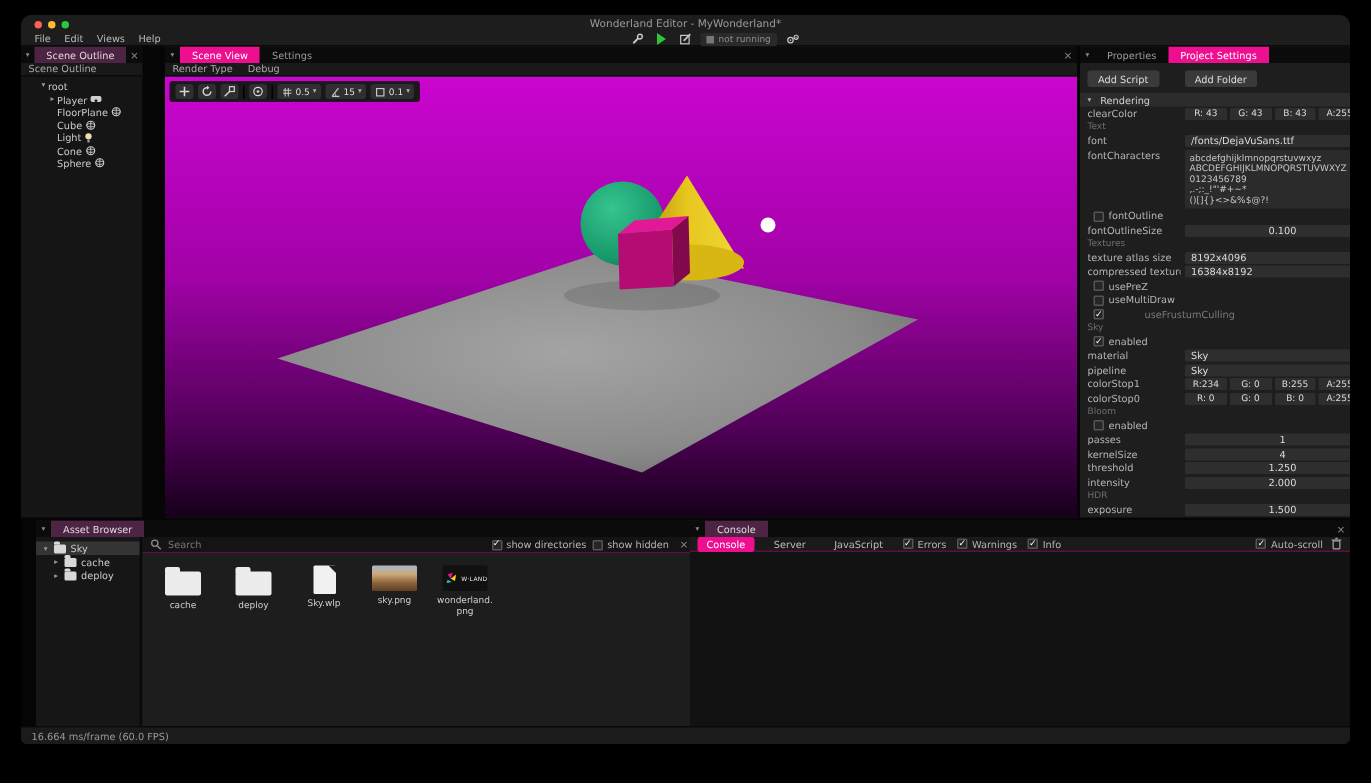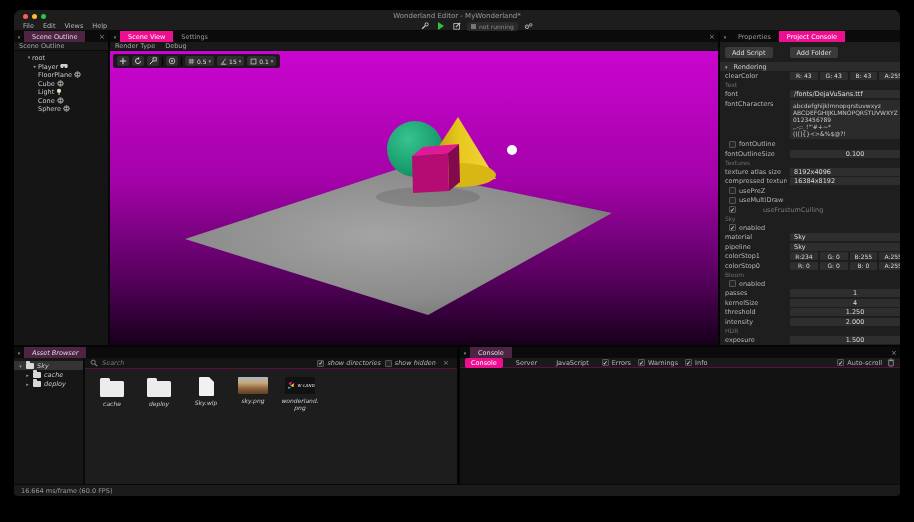--- a/index.html
+++ b/index.html
@@ -16,24 +16,24 @@
   .run-toolbar { position:absolute; left:405px; top:-3px; height:14px; display:flex; align-items:center; gap:5px; }
   .rt-btn { display:flex; align-items:center; justify-content:center; width:11px; height:10px; border-radius:2px; }
   .play-tri { width:0; height:0; border-left:6px solid #2fc43c; border-top:4px solid transparent; border-bottom:4px solid transparent; }
   .stop-chip { display:flex; align-items:center; gap:3px; background:#2a2a2a; border-radius:2px; padding:1px 4px; }
   .stop-sq { width:5px; height:5px; background:#777; }
   .run-status { font-size:6px; color:#8d8d8d; }
 
   
   .ws { position:absolute; top:21px; left:0; right:0; bottom:12px; background:#050505; }
   .panel { position:absolute; background:#1c1c1c; overflow:hidden; }
-  .left-panel   { left:0;   top:0;     width:94px;  height:314px; background:#151515; }
+  .left-panel   { left:0;   top:0;     width:81px;  height:314px; background:#151515; }
   .center-panel { left:96px;top:0;     width:608px; height:314px; }
   .right-panel  { left:706px;top:0;    width:212px; height:314px; background:#1e1e1e; }
-  .asset-panel  { left:0;   top:316px; width:443px; height:137px; background:#181818;font-style:italic; }
+  .asset-panel  { left:10px;   top:316px; width:443px; height:137px; background:#181818; }
   .console-panel{ left:446px;top:316px;width:440px; height:137px; background:#151515; }
 
   .tabbar { height:11px; background:#0b0b0b; display:flex; align-items:stretch; }
   .panel-menu { width:10px; display:flex; align-items:center; justify-content:center; font-size:5px; color:#888; }
   .tab { display:flex; align-items:center; padding:0 8px; font-size:6.5px; color:#9a9a9a; white-space:nowrap; }
   .tab.active { background:#ed0f8f; color:#fff; }
   .tab.selected { background:#4e2444; color:#ddd; }
   .tab-close { margin-left:auto; width:12px; display:flex; align-items:center; justify-content:center; color:#8a8a8a; font-size:7px; }
   .subheader { height:9px; background:#191919; display:flex; align-items:center; padding:0 5px; font-size:6.5px; color:#a8a8a8; border-bottom:1px solid #0a0a0a; }
   .subheader .mi { margin-right:10px; }
@@ -335,21 +335,21 @@
             <span class="vt-dd">▾</span>
           </span>
         </div>
       </div>
     </div>
 
     <div class="panel right-panel">
       <div class="tabbar">
         <span class="panel-menu">▾</span>
         <span class="tab">Properties</span>
-        <span class="tab active">Project Console</span>
+        <span class="tab active">Project Settings</span>
         <span class="tab-close">×</span>
       </div>
       <div class="props-body">
         <div class="btnrow">
           <span class="btn">Add Script</span>
           <span class="btn">Add Folder</span>
         </div>
         <div class="psec-hdr">
           <span class="arrow">▾</span>
           <span>Rendering</span>

